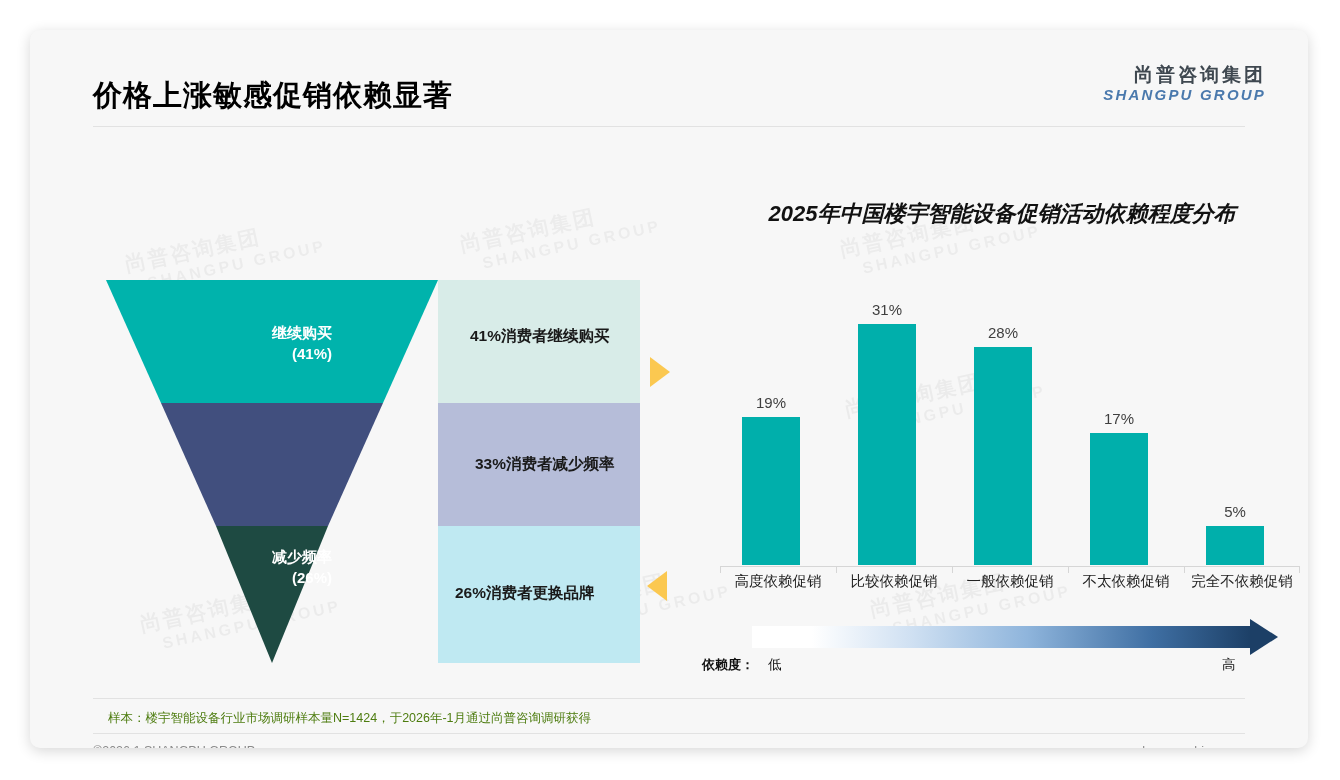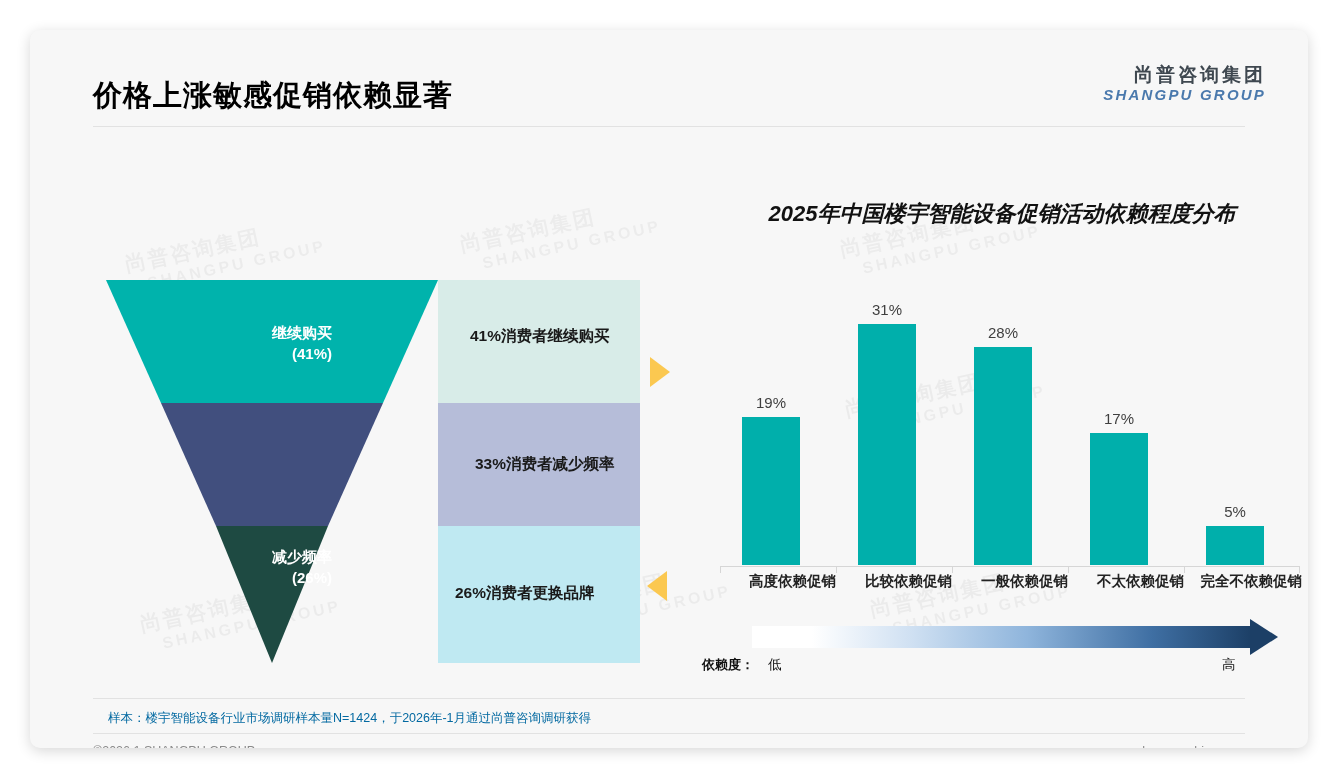--- a/index.html
+++ b/index.html
@@ -80,22 +80,22 @@
   .bar-val{
     position:absolute;left:-18px;width:94px;text-align:center;
     font-size:15px;color:#3f3f3f;
   }
   .axis-line{
     position:absolute;left:690px;top:536px;width:580px;height:1px;background:#d6d6d6;
   }
   .tick{position:absolute;top:536px;width:1px;height:7px;background:#d6d6d6;}
   .cat-labels{position:absolute;left:690px;top:542px;width:580px;height:26px;}
   .cat{
-    position:absolute;top:0;width:116px;text-align:right;
-    font-size:14.5px;color:#222;white-space:nowrap;font-weight:bold;
+    position:absolute;top:0;width:116px;text-align:center;
+    font-size:14.5px;color:#222;white-space:nowrap;
   }
 
   
   .legend-wrap{position:absolute;left:672px;top:592px;width:600px;height:60px;}
   .grad-bar{
     position:absolute;left:50px;top:4px;width:500px;height:22px;
     background:linear-gradient(to right,#ffffff 0%,#ffffff 12%,#cfe0f2 32%,#8fb5dc 55%,#3f6fa3 80%,#1c3f66 100%);
   }
   .grad-arrow{
     position:absolute;left:548px;top:-3px;width:0;height:0;
@@ -104,21 +104,21 @@
   }
   .legend-key{
     position:absolute;left:0px;top:34px;font-size:13px;font-weight:bold;color:#111;
   }
   .legend-low{position:absolute;left:66px;top:34px;font-size:13.5px;color:#111;}
   .legend-high{position:absolute;left:520px;top:34px;font-size:13.5px;color:#111;}
 
   
   .note-rule{position:absolute;left:63px;top:668px;width:1152px;height:1px;background:#e2e2e2;}
   .note{
-    position:absolute;left:78px;top:680px;font-size:12.5px;color:#0369a1;white-space:nowrap;
+    position:absolute;left:78px;top:680px;font-size:12.5px;color:#4d7c0f;white-space:nowrap;
   }
   .note-rule2{position:absolute;left:63px;top:703px;width:1152px;height:1px;background:#e2e2e2;}
   .footer-left{
     position:absolute;left:63px;top:714px;font-size:12.5px;color:#8a8a8a;white-space:nowrap;
   }
   .footer-right{
     position:absolute;right:63px;top:714px;font-size:12.5px;color:#8a8a8a;white-space:nowrap;
   }
 </style>
 </head>

